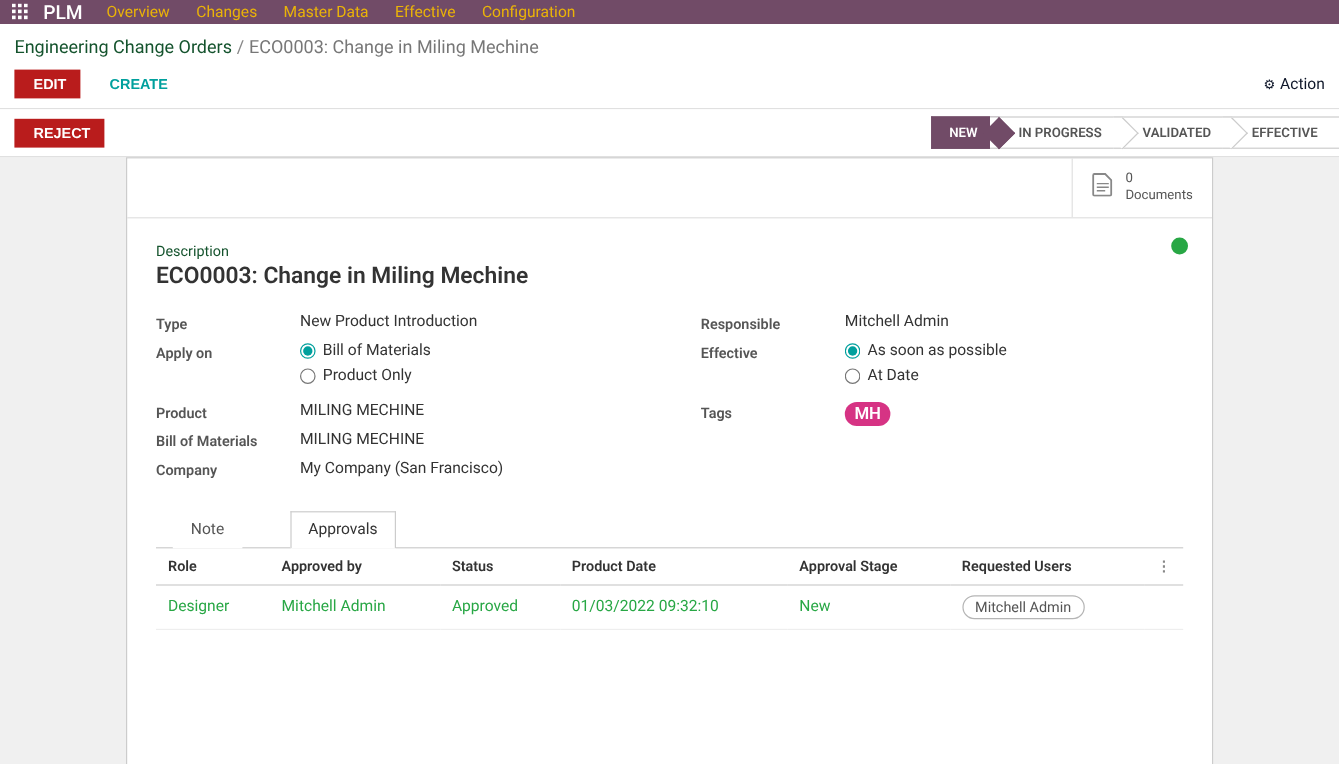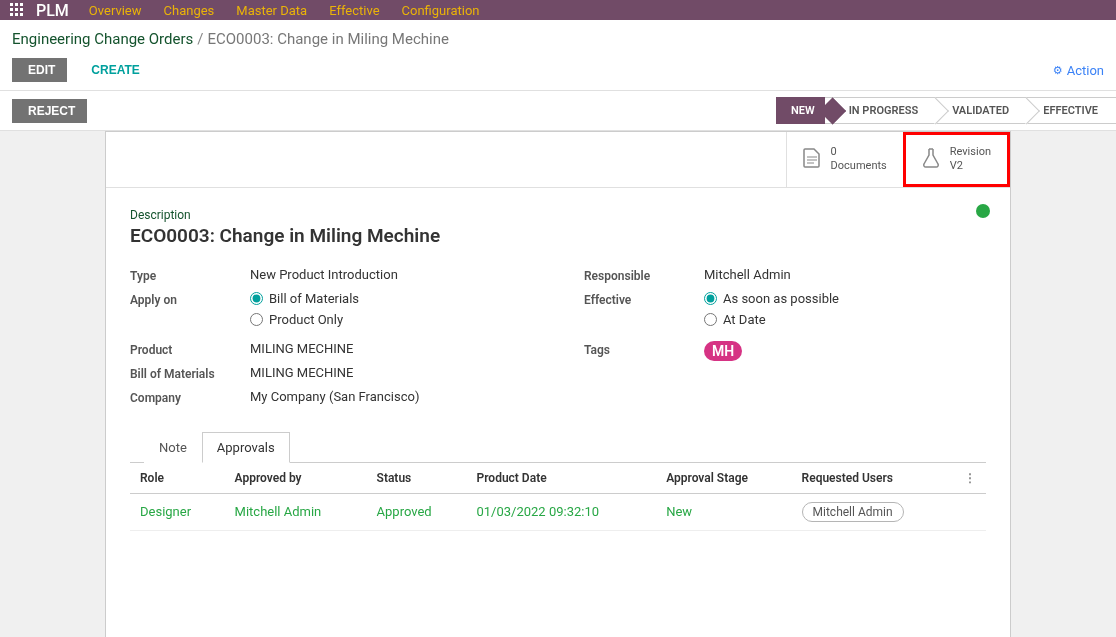--- a/index.html
+++ b/index.html
@@ -69,29 +69,29 @@
     }
     .btn {
       border: none;
       padding: 5px 12px;
       font-size: 12px;
       font-weight: 600;
       cursor: pointer;
       color: #fff;
     }
     .btn-primary {
-      background: #737373;
+      background: #b91c1c;
       padding-left: 16px;
     }
     .btn-secondary {
       background: transparent;
       color: #00a09d;
     }
     .action-link {
-      color: #3b82f6;
+      color: #0f172a;
       font-size: 13px;
       cursor: pointer;
       display: flex;
       align-items: center;
       gap: 4px;
     }
     .action-link::before {
       content: "⚙";
       font-size: 11px;
     }
@@ -261,20 +261,21 @@
       font-size: 14px;
       font-weight: 600;
       padding: 2px 8px;
       border-radius: 10px;
     }
     .tabs {
       display: flex;
       border-bottom: 1px solid #ccc;
       padding-left: 14px;
       margin-top: 18px;
+      gap: 40px;
     }
     .tab {
       padding: 7px 14px;
       font-size: 13px;
       color: #555;
       border: 1px solid transparent;
       border-bottom: none;
       cursor: pointer;
       position: relative;
       top: 1px;
@@ -380,31 +381,20 @@
       <div class="stat-btn">
         <span class="icon">
           <svg width="18" height="20" viewBox="0 0 18 20">
               <path fill="none" stroke="#888" stroke-width="1.5" d="M2 1h9l5 5v12a1 1 0 0 1-1 1H2a1 1 0 0 1-1-1V2a1 1 0 0 1 1-1z"></path>
               <path fill="none" stroke="#888" stroke-width="1.2" d="M4 9h10M4 12h10M4 15h7"></path>
             </svg>
         </span>
         <div class="stat-text">
           <span class="stat-val">0</span>
           <span class="stat-lbl">Documents</span>
-        </div>
-      </div>
-      <div class="stat-btn highlight-box">
-        <span class="icon">
-          <svg width="18" height="20" viewBox="0 0 18 20">
-              <path fill="none" stroke="#888" stroke-width="1.5" d="M7 1h4M7 1v6l-5 9a2 2 0 0 0 2 3h10a2 2 0 0 0 2-3l-5-9V1"></path>
-            </svg>
-        </span>
-        <div class="stat-text">
-          <span class="stat-lbl">Revision</span>
-          <span class="stat-val">V2</span>
         </div>
       </div>
     </div>
 
     <div class="form-body">
       <div class="status-dot"></div>
       <div class="desc-label">Description</div>
       <div class="desc-title">ECO0003: Change in Miling Mechine</div>
 
       <div class="form-cols">

